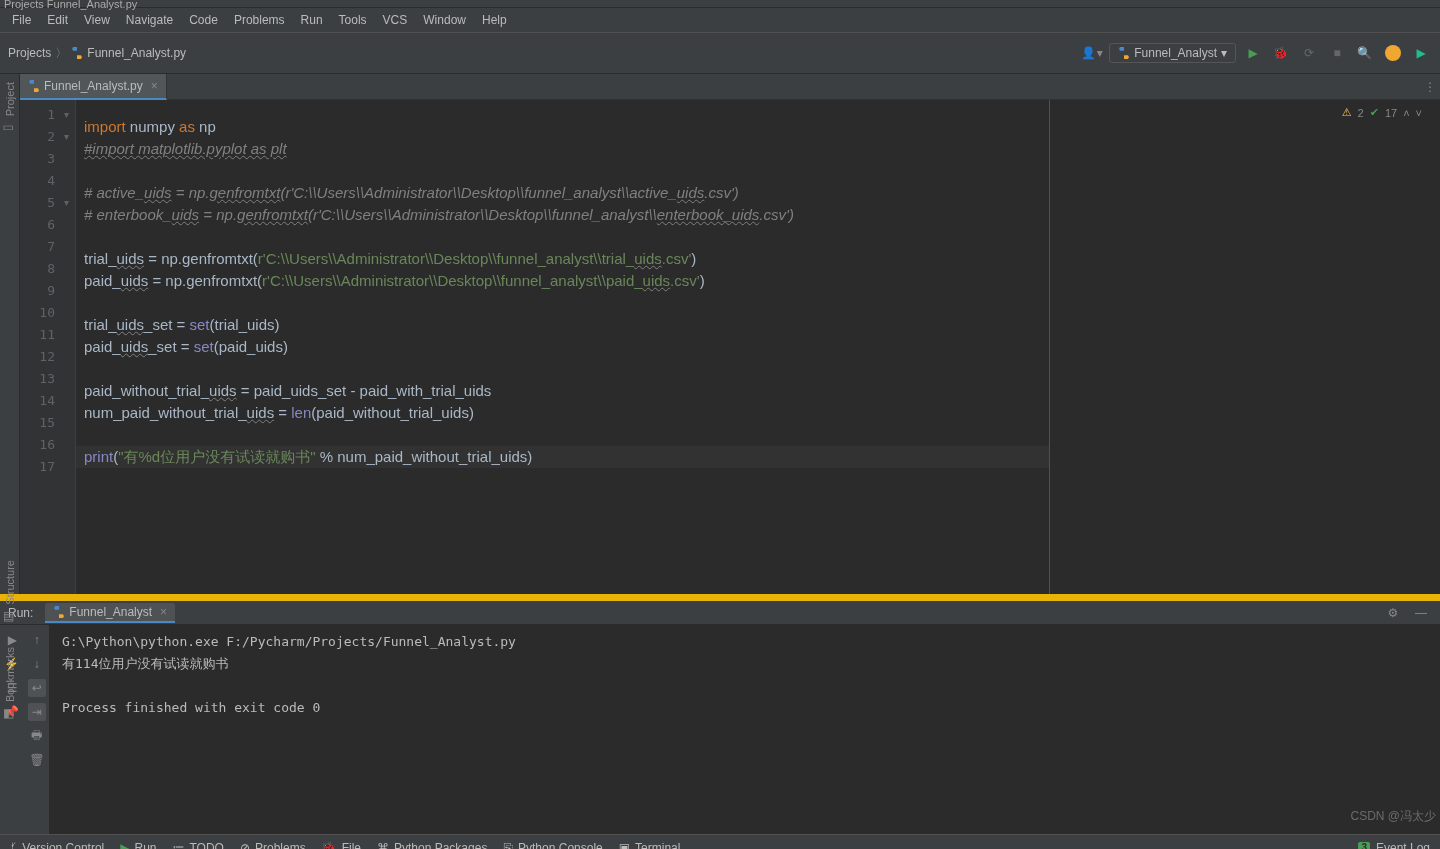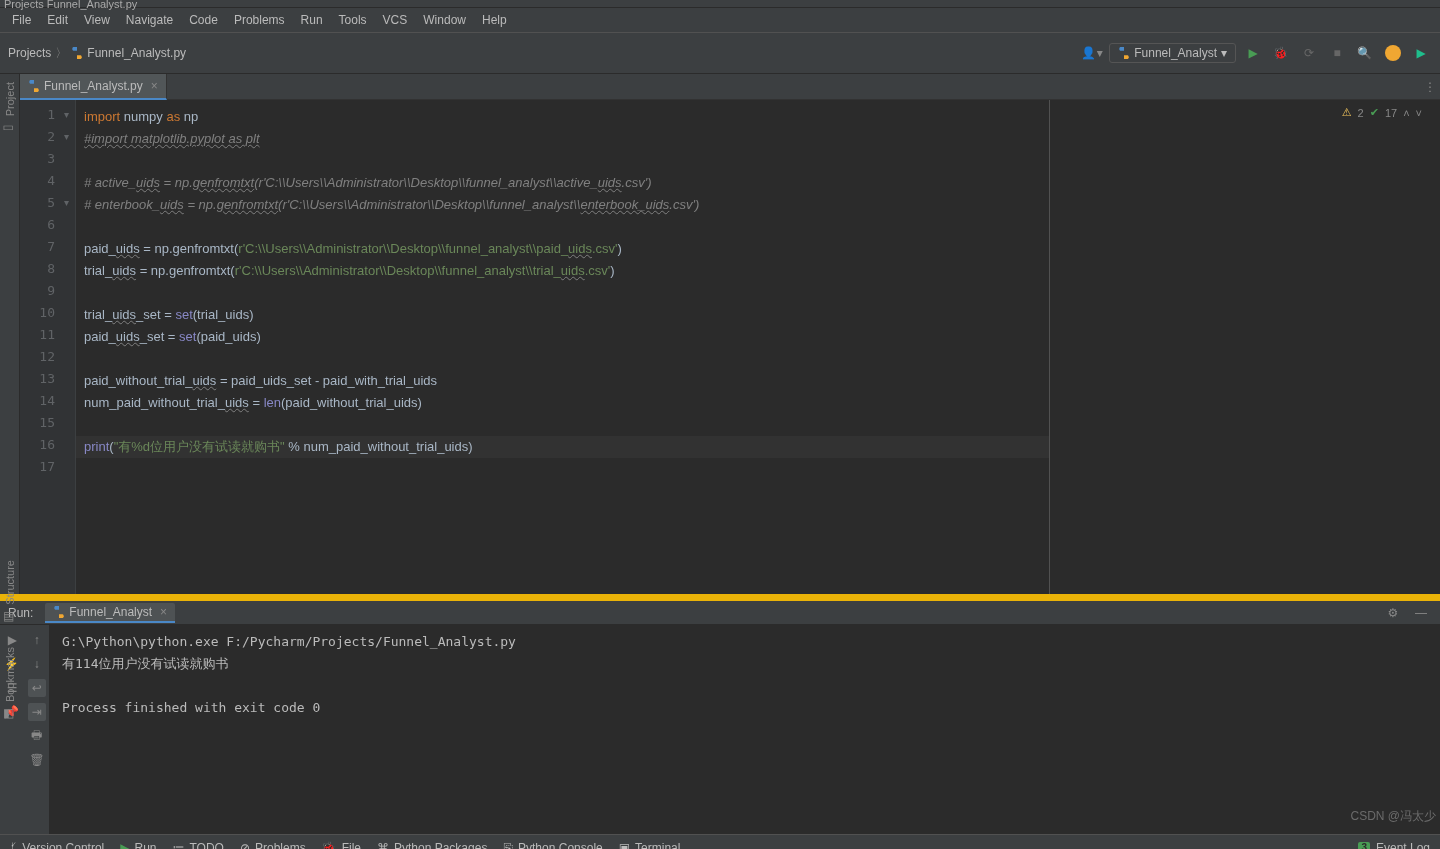--- a/index.html
+++ b/index.html
@@ -29,21 +29,21 @@
 .file-tabs { height: 26px; background: #3c3f41; border-bottom: 1px solid #323232; display: flex; align-items: center; position: relative; }
 .file-tab { height: 26px; padding: 0 8px; display: flex; align-items: center; gap: 4px; background: #4e5254; border-right: 1px solid #323232; font-size: 12px; }
 .file-tab.active { background: #515658; border-bottom: 2px solid #4a88c7; }
 .close-tab { color: #888; margin-left: 4px; cursor: pointer; }
 .tab-actions { margin-left: auto; margin-right: 4px; color: #888; cursor: pointer; }
 
 .editor-body { flex: 1; display: flex; background: #2b2b2b; position: relative; }
 .gutter { width: 56px; background: #313335; border-right: 1px solid #3c3f41; padding-top: 4px; }
 .line-num { height: 22px; text-align: right; padding-right: 20px; color: #606366; font-family: Consolas, monospace; font-size: 13px; line-height: 22px; position:relative; }
 .fold-mark { position:absolute; right:6px; top:50%; transform:translateY(-50%); color:#606366; font-size:10px; }
-.code-content { flex: 1; padding-top: 6px; font-family: Consolas, monospace; font-size: 13px; line-height: 22px; position: relative; }
+.code-content { flex: 1; padding-top: 16px; font-family: Consolas, monospace; font-size: 15px; line-height: 22px; position: relative; }
 .code-line { height: 22px; padding-left: 8px; white-space: pre; }
 .kw { color: #cc7832; }
 .str { color: #6a8759; }
 .cmt { color: #808080; font-style: italic; }
 .builtin { color: #8888c6; }
 .txt { color: #a9b7c6; }
 .py-icon { width: 12px; height: 12px; display:inline-block; }
 .py-icon svg { width:100%; height:100%; }
 .waved { text-decoration: underline wavy #808080; text-decoration-thickness:1px; }
 
@@ -171,22 +171,22 @@
           <div class="line-num">16</div>
           <div class="line-num">17</div>
         </div>
       <div class="code-content" id="code">
           <div class="code-line"><span class="kw">import</span> <span class="txt">numpy</span> <span class="kw">as</span> <span class="txt">np</span></div>
           <div class="code-line"><span class="cmt waved">#import matplotlib.pyplot as plt</span></div>
           <div class="code-line"></div>
           <div class="code-line"><span class="cmt"># active_<span class="waved">uids</span> = np.<span class="waved">genfromtxt</span>(r'C:\\Users\\Administrator\\Desktop\\funnel_analyst\\active_<span class="waved">uids</span>.csv')</span></div>
           <div class="code-line"><span class="cmt"># enterbook_<span class="waved">uids</span> = np.<span class="waved">genfromtxt</span>(r'C:\\Users\\Administrator\\Desktop\\funnel_analyst\\<span class="waved">enterbook_uids</span>.csv')</span></div>
           <div class="code-line"></div>
+          <div class="code-line"><span class="txt">trial_<span class="waved">uids</span> = np.genfromtxt(</span><span class="str">r'C:\\Users\\Administrator\\Desktop\\funnel_analyst\\trial_<span class="waved">uids</span>.csv'</span><span class="txt">)</span></div>
           <div class="code-line"><span class="txt">paid_<span class="waved">uids</span> = np.genfromtxt(</span><span class="str">r'C:\\Users\\Administrator\\Desktop\\funnel_analyst\\paid_<span class="waved">uids</span>.csv'</span><span class="txt">)</span></div>
-          <div class="code-line"><span class="txt">trial_<span class="waved">uids</span> = np.genfromtxt(</span><span class="str">r'C:\\Users\\Administrator\\Desktop\\funnel_analyst\\trial_<span class="waved">uids</span>.csv'</span><span class="txt">)</span></div>
           <div class="code-line"></div>
           <div class="code-line"><span class="txt">trial_<span class="waved">uids</span>_set = </span><span class="builtin">set</span><span class="txt">(trial_uids)</span></div>
           <div class="code-line"><span class="txt">paid_<span class="waved">uids</span>_set = </span><span class="builtin">set</span><span class="txt">(paid_uids)</span></div>
           <div class="code-line"></div>
           <div class="code-line"><span class="txt">paid_without_trial_<span class="waved">uids</span> = paid_uids_set - paid_with_trial_uids</span></div>
           <div class="code-line"><span class="txt">num_paid_without_trial_<span class="waved">uids</span> = </span><span class="builtin">len</span><span class="txt">(paid_without_trial_uids)</span></div>
           <div class="code-line"></div>
           <div class="code-line current-line"><span class="builtin">print</span><span class="txt">(</span><span class="str">"有%d位用户没有试读就购书"</span><span class="txt"> % num_paid_without_trial_uids)</span></div>
         </div>
       <div class="editor-split"></div>

